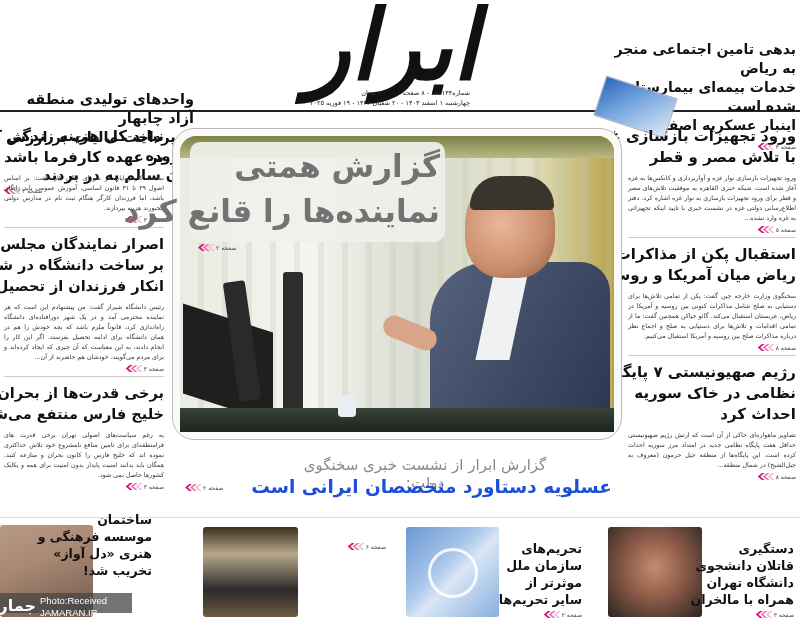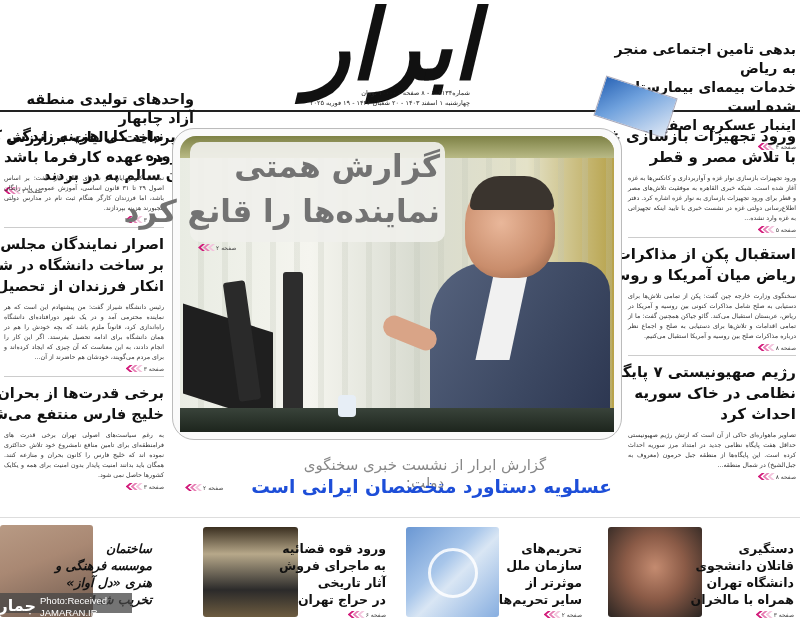--- a/index.html
+++ b/index.html
@@ -287,38 +287,32 @@
     <span class="arrows">
         <span></span>
         <span></span>
         <span></span>
       </span>
   </div>
 </div>
 
 <div class="abs thumb thumb2"></div>
 <div class="abs" style="left:300px; top:540px; width:86px;">
-  <div class="bottom-title">
-    <div>ورود قوه قضائیه</div>
-    <div>به ماجرای فروش</div>
-    <div>آثار تاریخی</div>
-    <div>در حراج تهران</div>
-  </div>
   <div class="more" style="margin-top:3px;">
     <span>صفحه ۶</span>
     <span class="arrows">
         <span></span>
         <span></span>
         <span></span>
       </span>
   </div>
 </div>
 
 <div class="abs thumb thumb1"></div>
-<div class="abs" style="left:96px; top:540px; width:56px;font-style:italic;">
+<div class="abs" style="left:96px; top:511px; width:56px;">
   <div class="bottom-title">
     <div>ساختمان</div>
     <div>موسسه فرهنگی و</div>
     <div>هنری «دل آواز»</div>
     <div>تخریب شد!</div>
   </div>
 </div>
 
 <div class="abs watermark">
   <div>Photo:Received</div>

